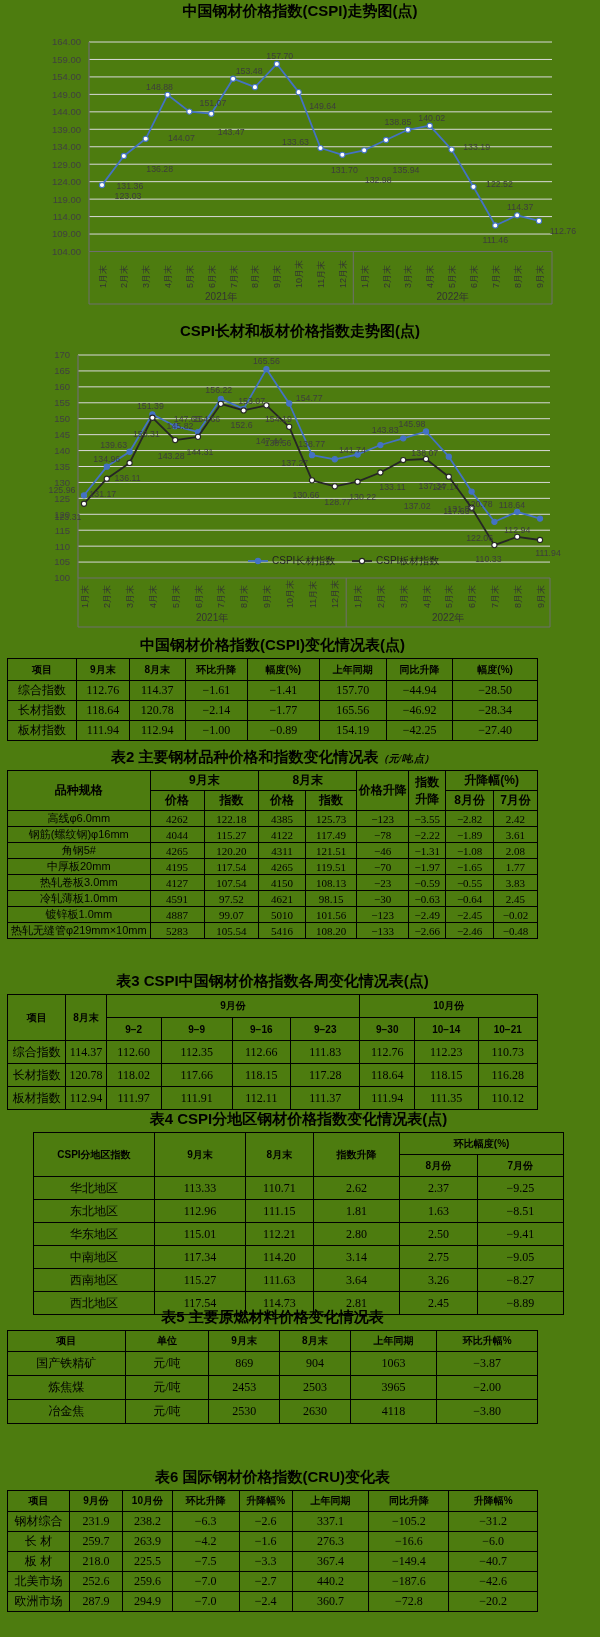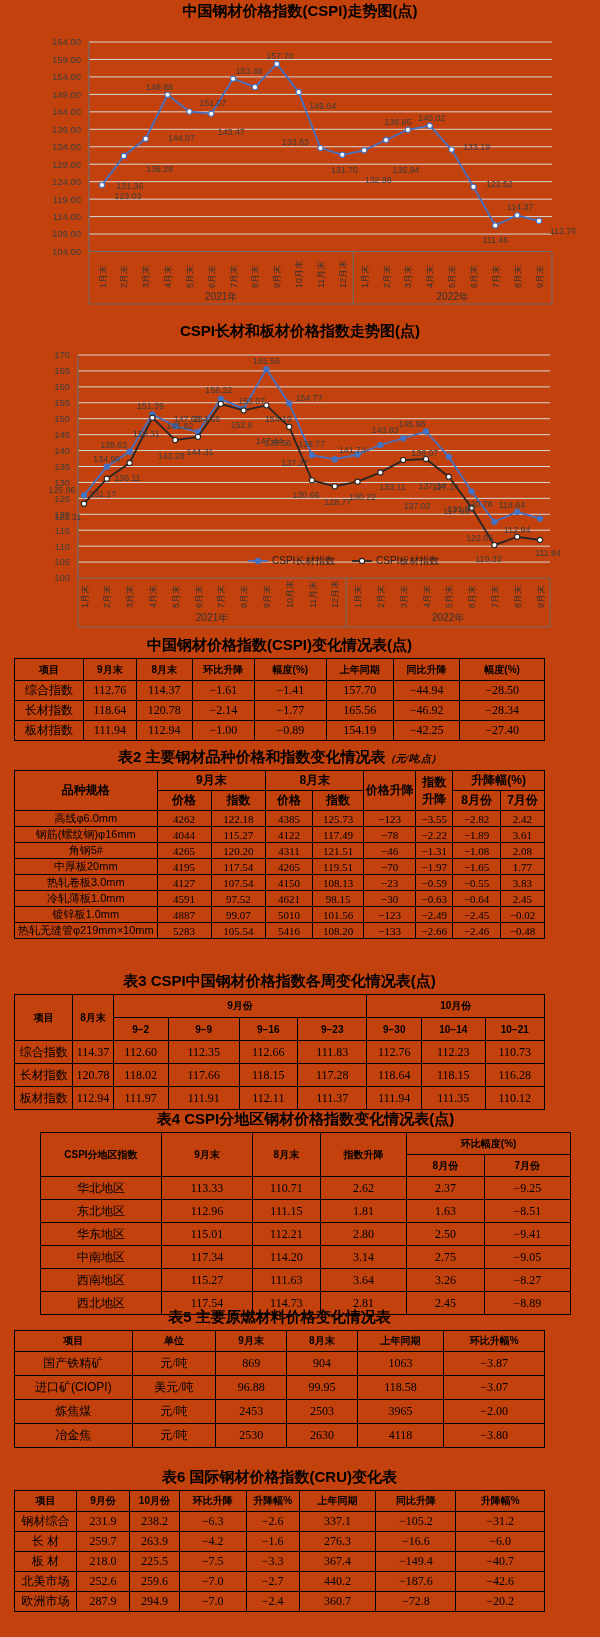--- a/index.html
+++ b/index.html
@@ -1,22 +1,22 @@
 <!DOCTYPE html>
 <html><head>
 <meta charset="utf-8">
 <style>
   html,body{margin:0;padding:0;background:#fff;}
-  .page{position:relative;width:600px;height:1637px;background:#c2410c;overflow:hidden;
+  .page{position:relative;width:600px;height:1637px;background:#4d7c0f;overflow:hidden;
         font-family:"Liberation Sans",sans-serif;color:#000;}
   svg{display:block;}
   #chart1{position:absolute;top:0;left:0;}
   #chart2{position:absolute;top:300px;left:0;}
   #tables{position:absolute;top:632px;left:0;width:600px;}
-  .tblock{position:absolute;left:14px;width:531px;}
+  .tblock{position:absolute;left:7px;width:531px;}
   .ttitle{text-align:center;font-weight:bold;font-size:15px;margin:0 0 3px 0;
           font-family:"Liberation Sans",sans-serif;}
   .tunit{font-weight:bold;font-style:italic;font-family:"Liberation Serif",serif;font-size:10px;}
   table{width:100%;border-collapse:collapse;table-layout:fixed;}
   th,td{border:1px solid #000;text-align:center;vertical-align:middle;padding:0 1px;overflow:hidden;}
   th{font-size:10px;font-weight:bold;font-family:"Liberation Sans",sans-serif;}
   td.lab{font-size:12px;font-family:"Liberation Sans",sans-serif;}
   td.num{font-size:12px;font-family:"Liberation Serif",serif;}
   .t1 th{height:21px}.t1 td{height:19px}
   .t2 th{height:19px;font-size:12px}.t2 td{height:15px}
@@ -641,28 +641,20 @@
           <tbody>
             <tr>
               <td class="lab">国产铁精矿</td>
               <td class="num">元/吨</td>
               <td class="num">869</td>
               <td class="num">904</td>
               <td class="num">1063</td>
               <td class="num">−3.87</td>
             </tr>
             <tr>
-              <td class="lab">进口矿(CIOPI)</td>
-              <td class="num">美元/吨</td>
-              <td class="num">96.88</td>
-              <td class="num">99.95</td>
-              <td class="num">118.58</td>
-              <td class="num">−3.07</td>
-            </tr>
-            <tr>
               <td class="lab">炼焦煤</td>
               <td class="num">元/吨</td>
               <td class="num">2453</td>
               <td class="num">2503</td>
               <td class="num">3965</td>
               <td class="num">−2.00</td>
             </tr>
             <tr>
               <td class="lab">冶金焦</td>
               <td class="num">元/吨</td>

